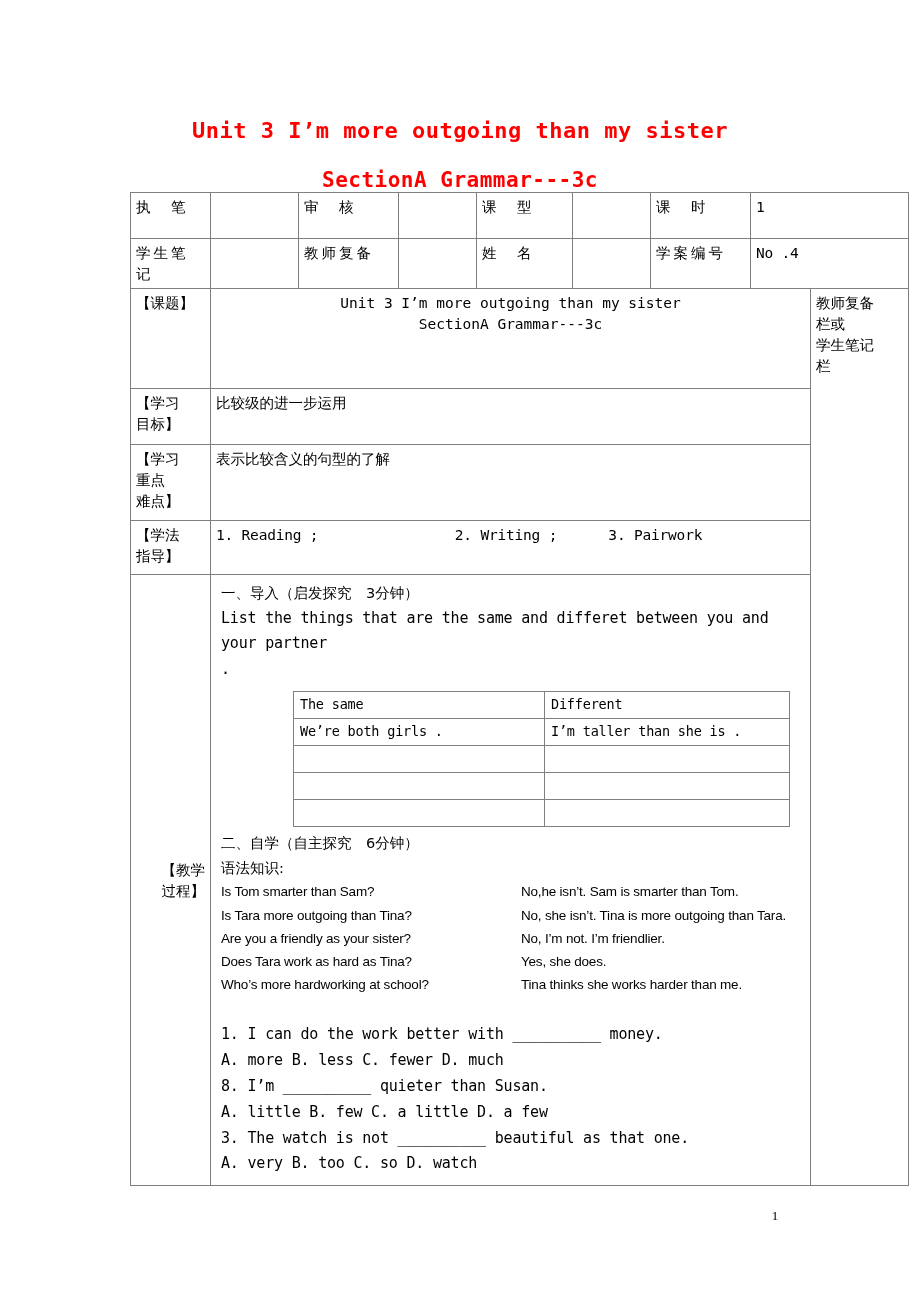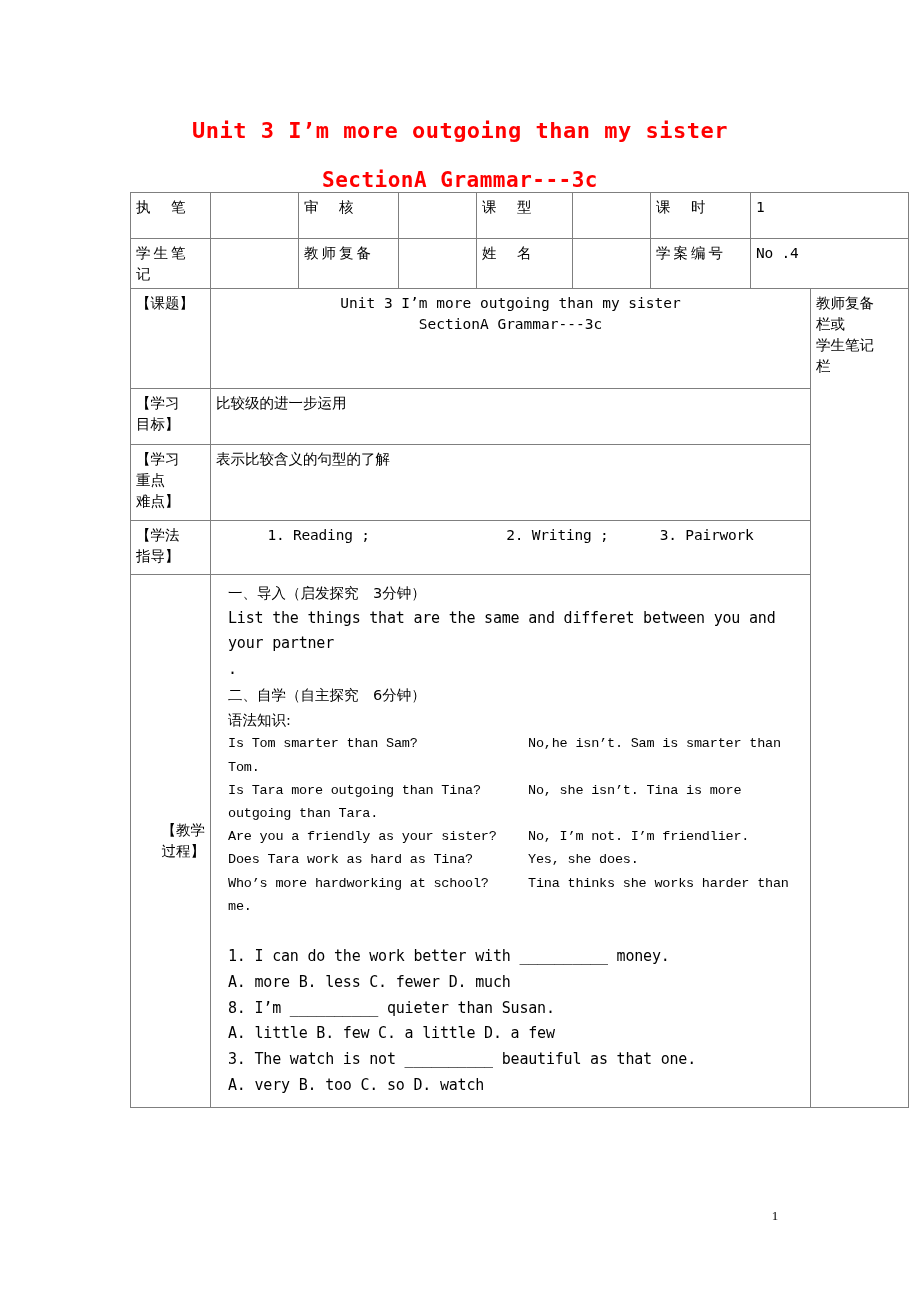--- a/index.html
+++ b/index.html
@@ -130,21 +130,21 @@
     letter-spacing: -0.2px;
     white-space: pre-wrap;
   }
   .proc-cn {
     font-family: "DejaVu Sans", "Liberation Sans", sans-serif;
     font-size: 14.5px;
     line-height: 1.7;
   }
   .qa-row {
     display: block;
-    font-family: Liberation Mono, monospace;
+    font-family: Liberation Sans, sans-serif;
     font-size: 13.5px;
     line-height: 1.72;
     letter-spacing: -0.2px;
   }
   .qa-q { display: inline-block; width: 300px; }
   .qa-a { display: inline; }
 
   .spacer-line { height: 26px; }
 
   .page-number {
@@ -234,35 +234,59 @@
         <div>难点】</div>
       </td>
       <td class="cn" colspan="7">表示比较含义的句型的了解</td>
     </tr>
 
     <tr>
       <td class="label-cell" style="height:46px;">
         <div>【学法</div>
         <div>指导】</div>
       </td>
-      <td class="mono" colspan="7" style="white-space:pre;text-align:center;">1. Reading ;                2. Writing ;      3. Pairwork</td>
+      <td class="mono" colspan="7" style="white-space:pre;">1. Reading ;                2. Writing ;      3. Pairwork</td>
     </tr>
 
     <tr>
       <td class="label-cell" style="vertical-align:middle;text-align:right;">
         <div>【教学</div>
         <div>过程】</div>
       </td>
 
-      <td colspan="7" style="padding:6px 8px 8px 17px;">
+      <td colspan="7" style="padding:6px 8px 8px 10px;">
 
         <div class="proc-cn">一、导入（启发探究　3分钟）</div>
         <div class="proc-line">List the things that are the same and differet between you and your partner</div>
         <div class="proc-line">.</div>
 
+        <table class="inner-table">
+          <tbody>
+                <tr>
+            <td class="c1">The same</td>
+            <td class="c2">Different</td>
+          </tr>
+          <tr>
+            <td class="c1">We’re both girls .</td>
+            <td class="c2">I’m taller than she is .</td>
+          </tr>
+          <tr>
+            <td class="c1"></td>
+            <td class="c2"></td>
+          </tr>
+          <tr>
+            <td class="c1"></td>
+            <td class="c2"></td>
+          </tr>
+          <tr>
+            <td class="c1"></td>
+            <td class="c2"></td>
+          </tr>
+        </tbody>
+            </table>
 
         <div class="proc-cn">二、自学（自主探究　6分钟）</div>
         <div class="proc-cn">语法知识:</div>
 
         <div>
           <span class="qa-row"><span class="qa-q">Is Tom smarter than Sam?</span><span class="qa-a">No,he isn’t. Sam is smarter than Tom.</span></span>
           <span class="qa-row"><span class="qa-q">Is Tara more outgoing than Tina?</span><span class="qa-a">No, she isn’t. Tina is more outgoing than Tara.</span></span>
           <span class="qa-row"><span class="qa-q">Are you a friendly as your sister?</span><span class="qa-a">No, I’m not. I’m friendlier.</span></span>
           <span class="qa-row"><span class="qa-q">Does Tara work as hard as Tina?</span><span class="qa-a">Yes, she does.</span></span>
           <span class="qa-row"><span class="qa-q">Who’s more hardworking at school?</span><span class="qa-a">Tina thinks she works harder than me.</span></span>

